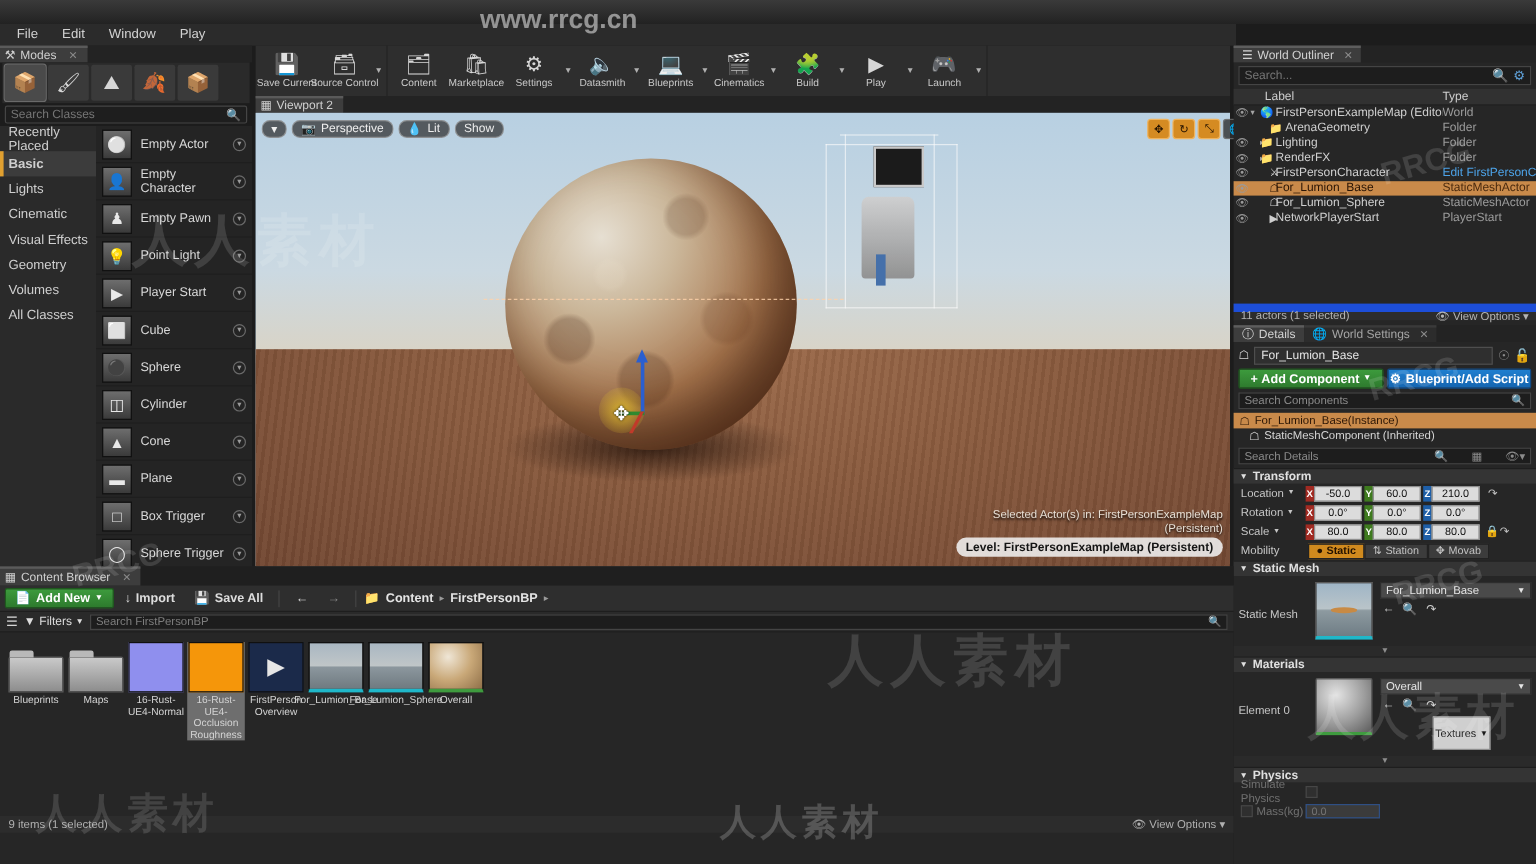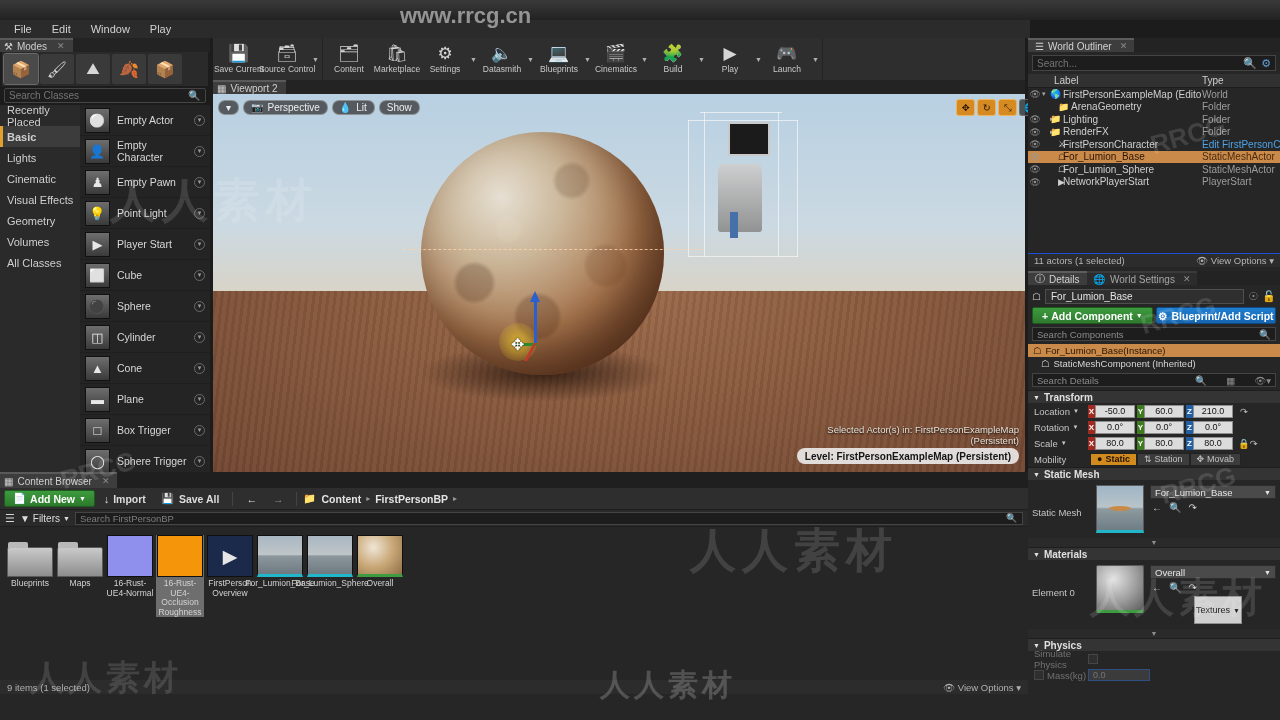--- a/index.html
+++ b/index.html
@@ -144,21 +144,21 @@
   .ol-row.sel{ background:#c98a4a; color:#2a1505; }
   .ol-row .eye{ width:14px; text-align:center; font-size:9px; color:#9a9a9a; }
   .ol-row .arr{ width:8px; font-size:7px; color:#a5a5a5; }
   .ol-row .ico{ width:13px; font-size:9px; }
   .ol-row .lab{ flex:1; white-space:nowrap; overflow:hidden; }
   .ol-row .typ{ width:78px; color:#9c9c9c; white-space:nowrap; overflow:hidden; }
   .ol-row.sel .typ{ color:#4a2a0e; }
   .ol-row .typ.link{ color:#4da3e8; }
   .ol-foot{ height:14px; background:#2c2c2c; display:flex; align-items:center;
             justify-content:space-between; padding:0 6px; font-size:9.5px; color:#b4b4b4;
-            border-top:1px solid #1d4ed8;}
+            border-top:7px solid #1d4ed8;}
 
   
   .det-name{ height:16px; margin:3px 4px; display:flex; align-items:center; gap:4px; }
   .det-name .nfield{ flex:1; height:15px; background:#2f2f2f; border:1px solid #4e4e4e;
                      display:flex; align-items:center; padding:0 5px; font-size:10px; color:#e3e3e3;}
   .det-btns{ display:flex; gap:3px; margin:2px 4px; }
   .btn-green{ flex:0 0 auto; height:17px; padding:0 9px; background:linear-gradient(#3d9b3d,#2e7a2e);
               border:1px solid #1e5a1e; color:#fff; font-size:10.5px; font-weight:bold;
               display:flex; align-items:center; gap:3px; border-radius:2px;}
   .btn-blue{ flex:1; height:17px; background:linear-gradient(#1f7fd0,#1565b0);

